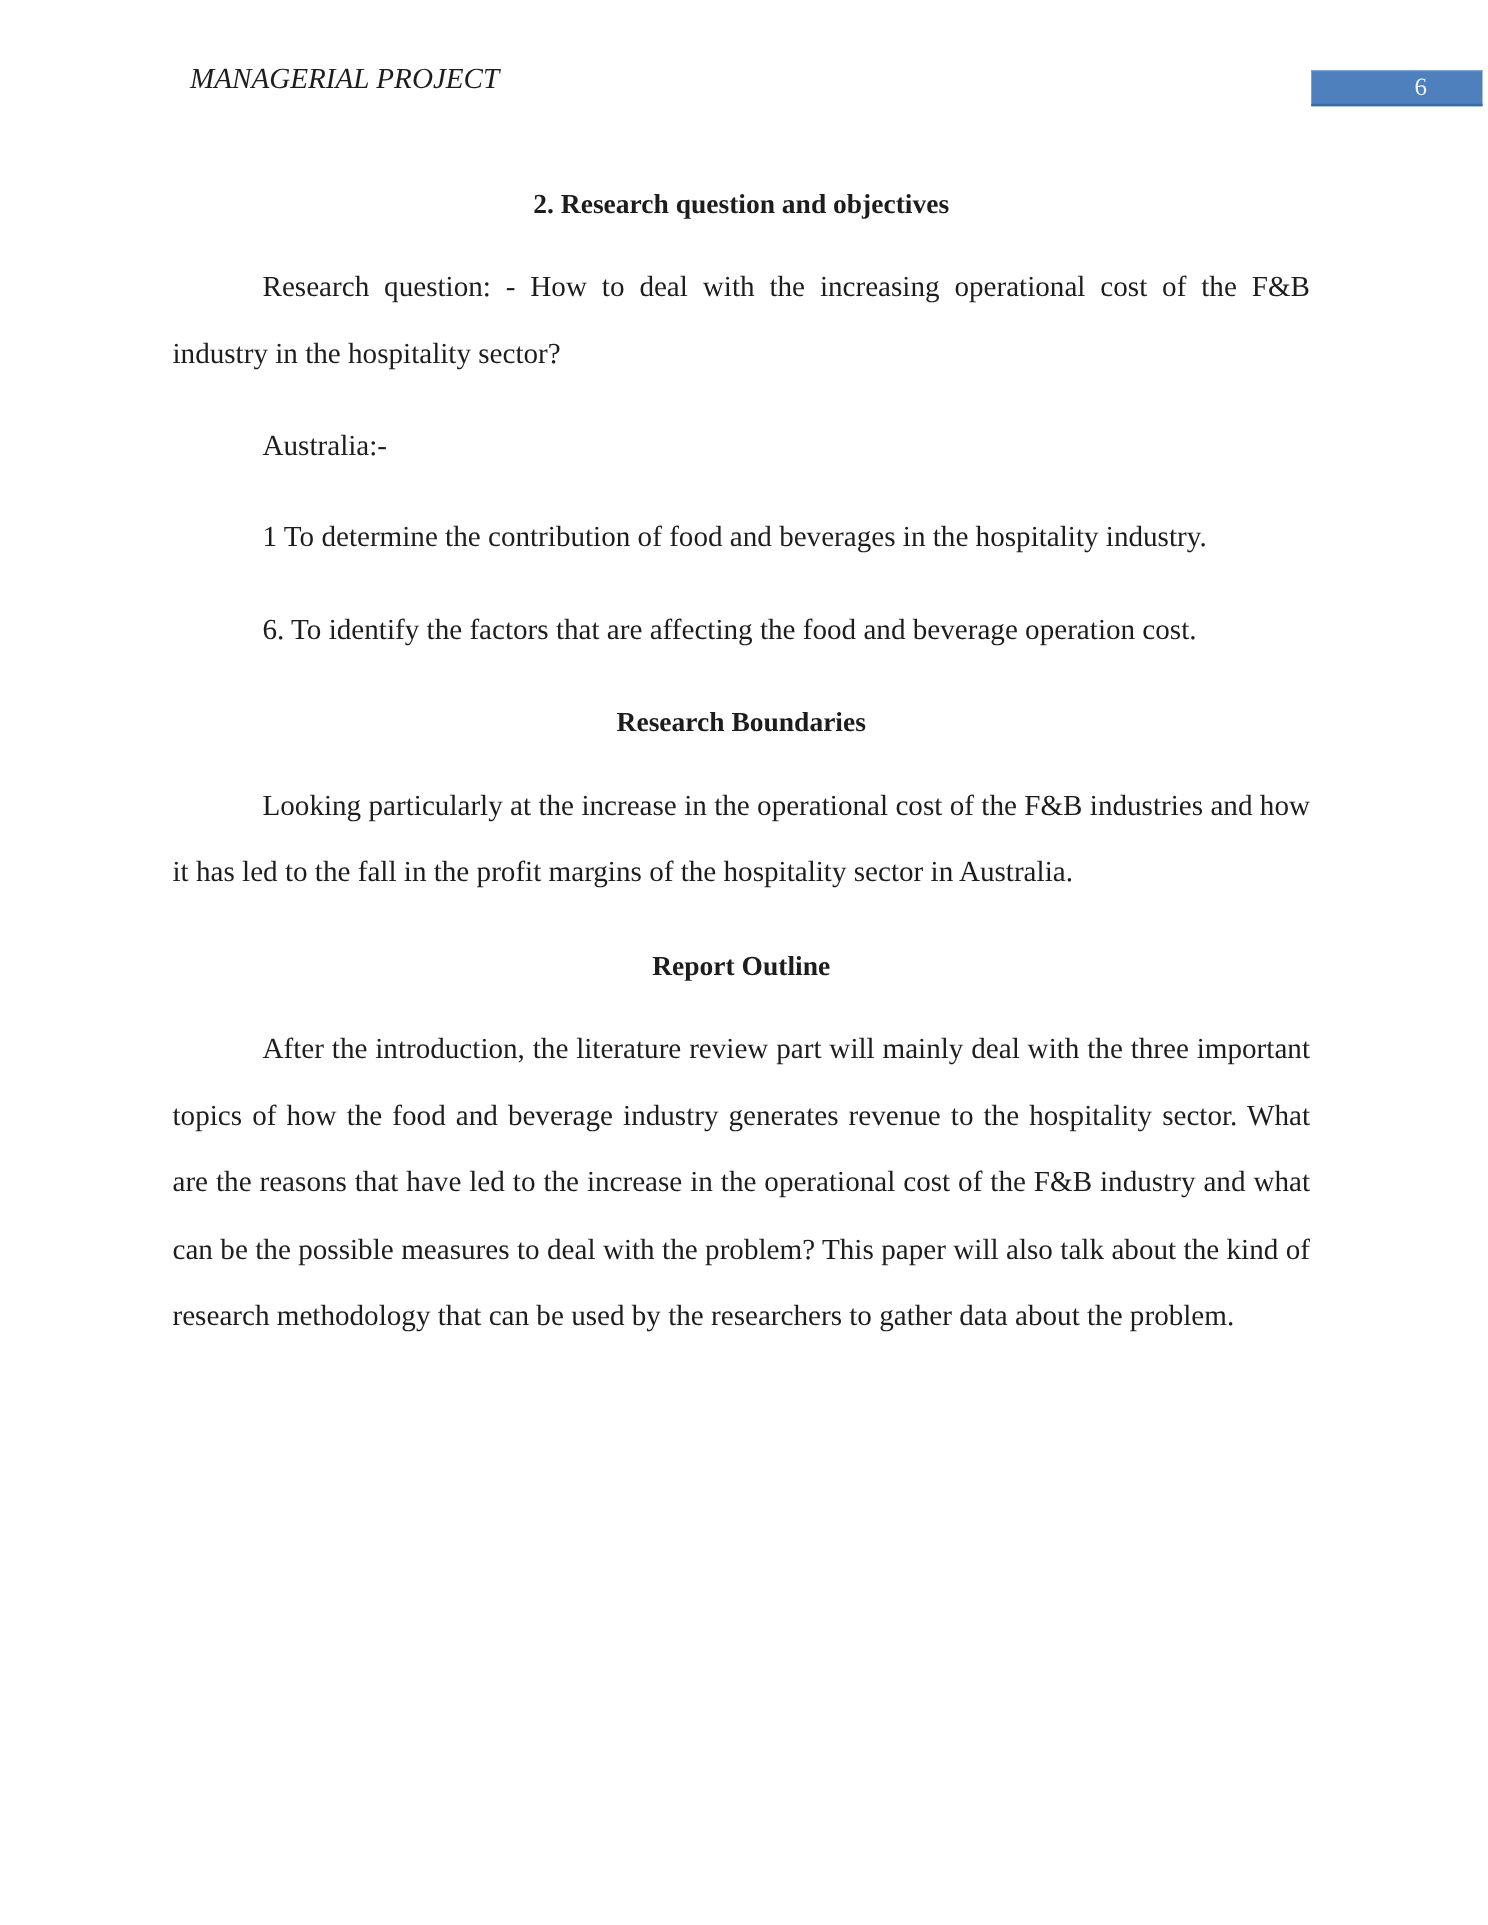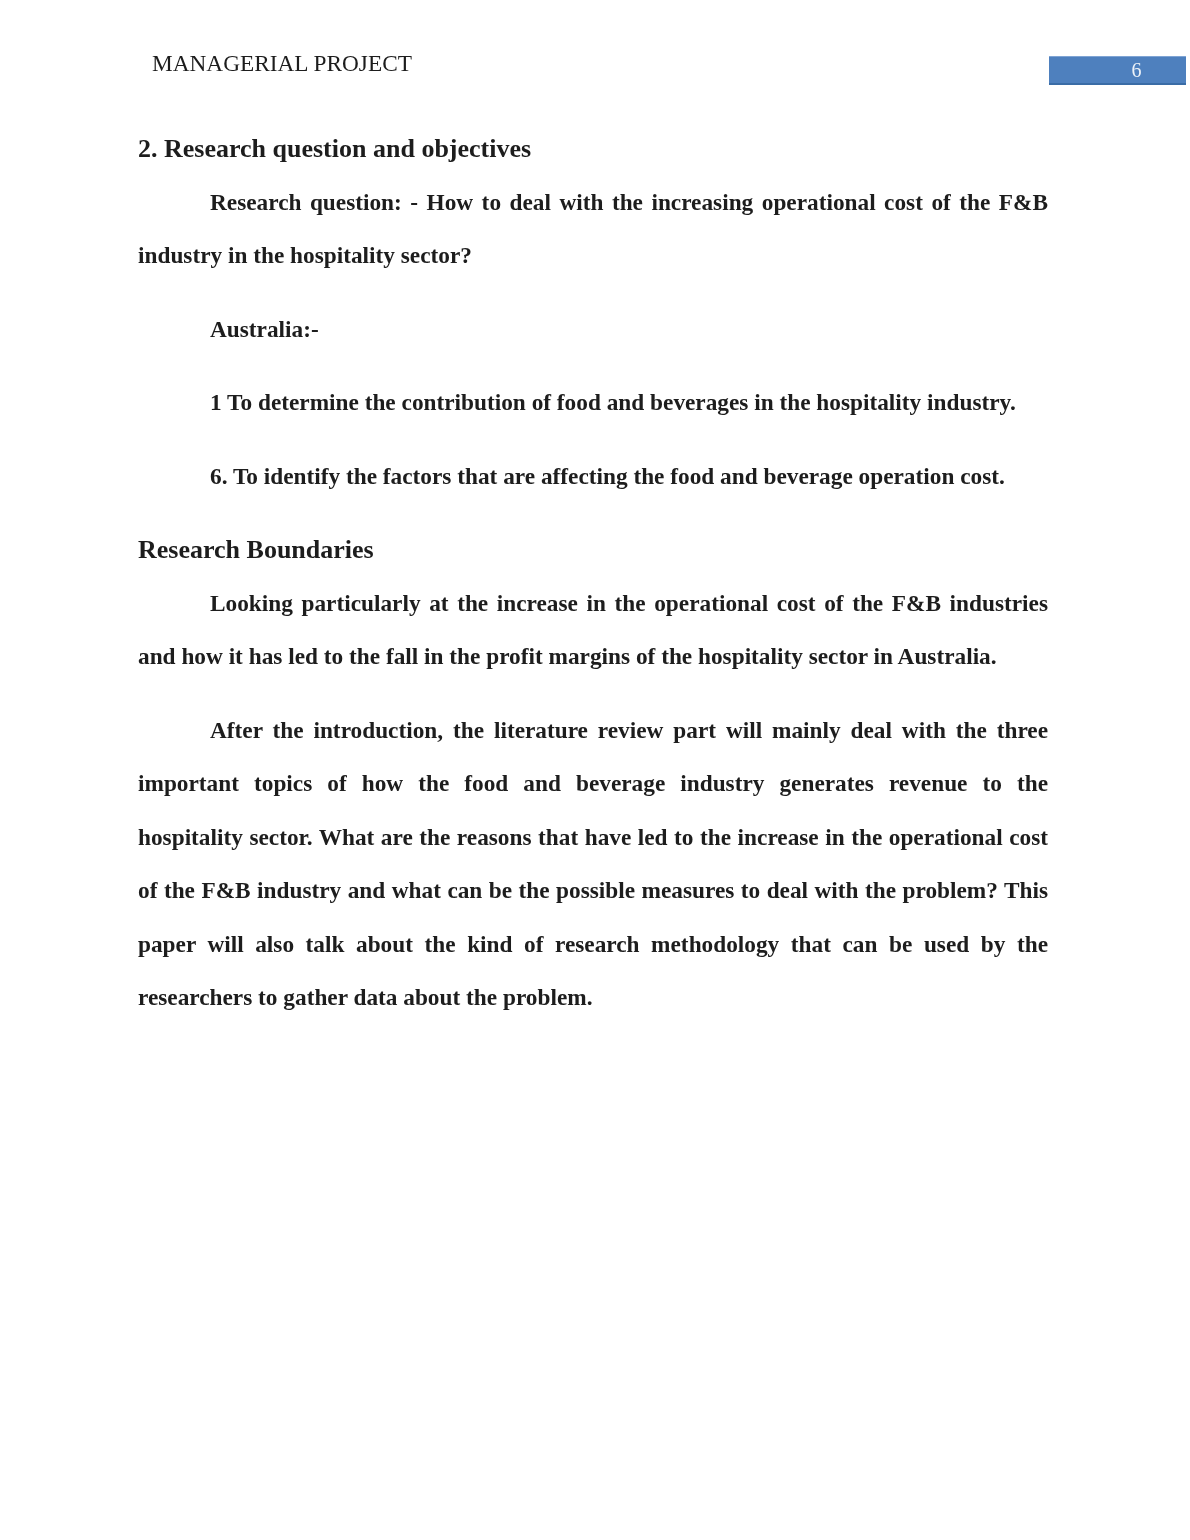--- a/index.html
+++ b/index.html
@@ -16,20 +16,21 @@
     color: #1d1d1d;
     overflow: hidden;
   }
   .doc-header-title {
     position: absolute;
     left: 152px;
     top: 37px;
     font-size: 23.3px;
     line-height: 53.5px;
     white-space: nowrap;
+    font-style: italic;
   }
   .page-number-badge {
     position: absolute;
     left: 1049px;
     top: 56px;
     width: 137px;
     height: 26px;
     background: #4e80be;
     border-top: 1px solid #7fa4d4;
     border-bottom: 2px solid #3a6ca6;
@@ -44,31 +45,30 @@
   }
   .content {
     position: absolute;
     left: 138px;
     top: 122px;
     width: 910px;
     font-size: 23.3px;
     line-height: 53.5px;
   }
   .content h2 {
-    margin: 0;
-    font-size: 26px;
+    margin: 14px;
+    font-size: 22px;
     font-weight: bold;
     line-height: 53.5px;
-    text-align: left;
+    text-align: center;
   }
   .content p {
     margin: 0 0 20px 0;
     text-align: justify;
     text-indent: 72px;
-    font-weight: bold;
   }
 </style>
 </head>
 <body>
 
 <div class="page">
 
   <div class="doc-header-title">MANAGERIAL PROJECT</div>
 
   <div class="page-number-badge">
@@ -87,17 +87,18 @@
 
     <p>6. To identify the factors that are affecting the food and beverage operation cost.</p>
 
 
 
 
     <h2>Research Boundaries</h2>
 
     <p>Looking particularly at the increase in the operational cost of the F&amp;B industries and how it has led to the fall in the profit margins of the hospitality sector in Australia.</p>
 
+    <h2>Report Outline</h2>
 
     <p>After the introduction, the literature review part will mainly deal with the three important topics of how the food and beverage industry generates revenue to the hospitality sector. What are the reasons that have led to the increase in the operational cost of the F&amp;B industry and what can be the possible measures to deal with the problem? This paper will also talk about the kind of research methodology that can be used by the researchers to gather data about the problem.</p>
 
   </div>
 </div>
 
 </body></html>

